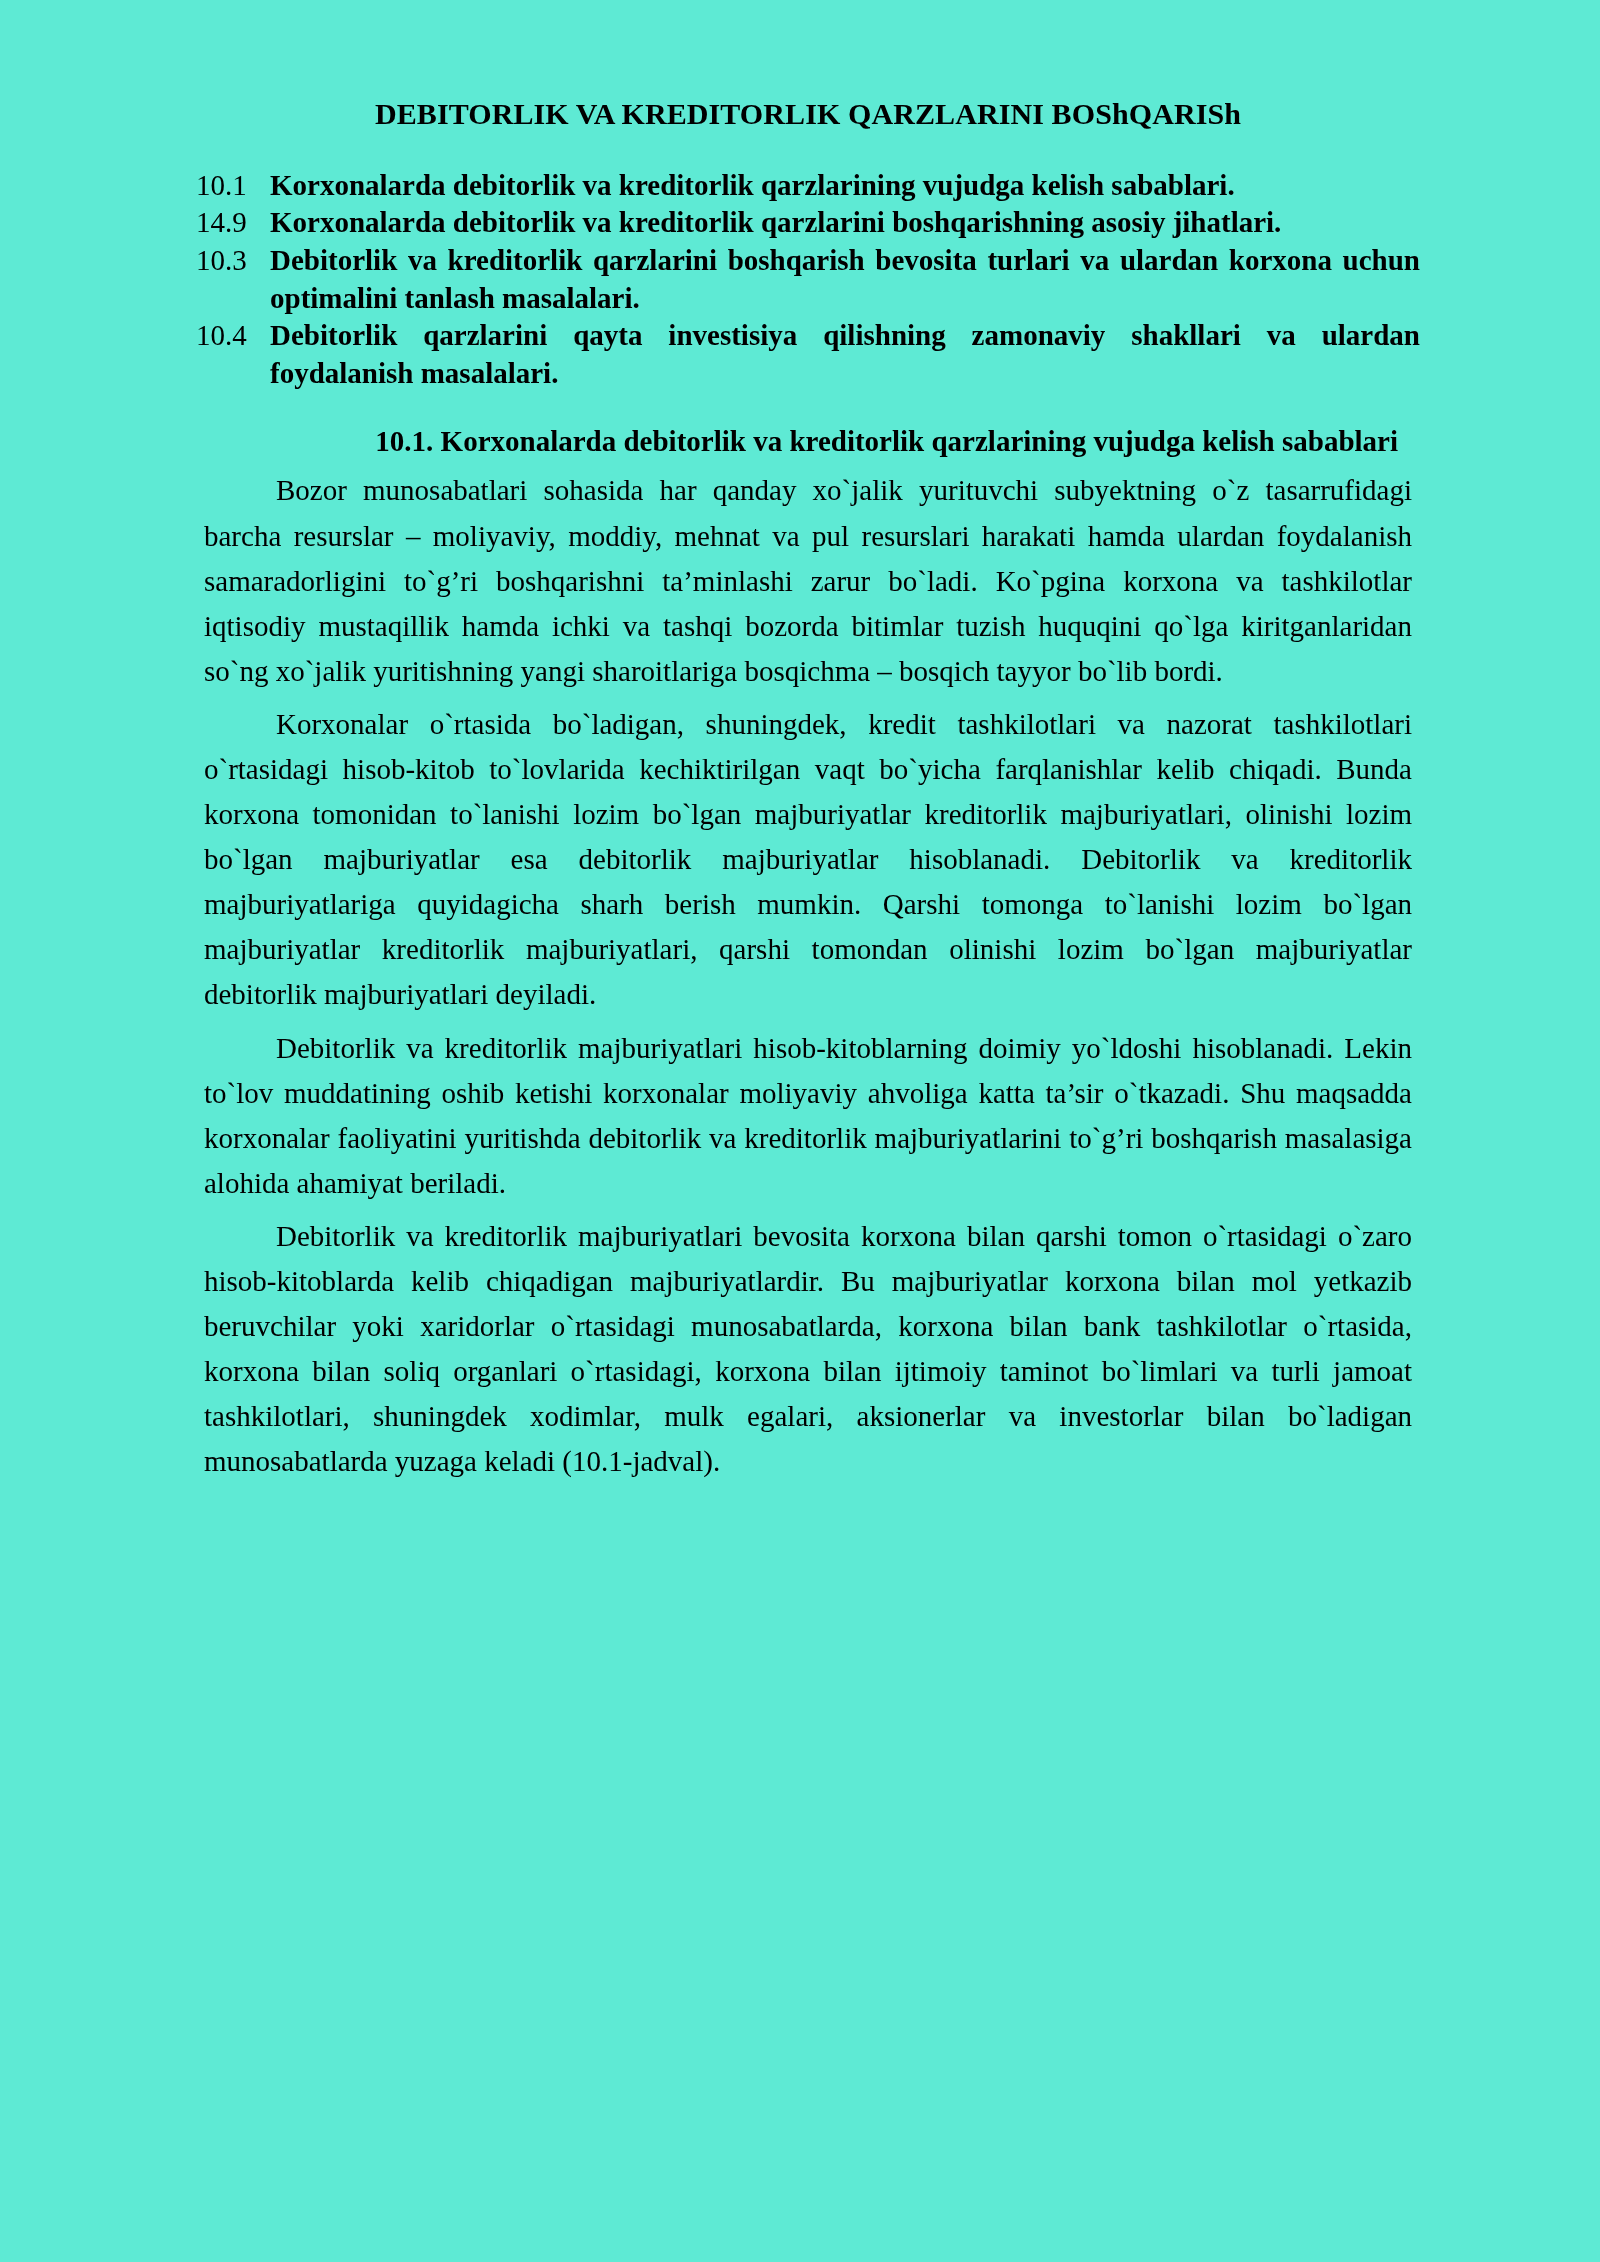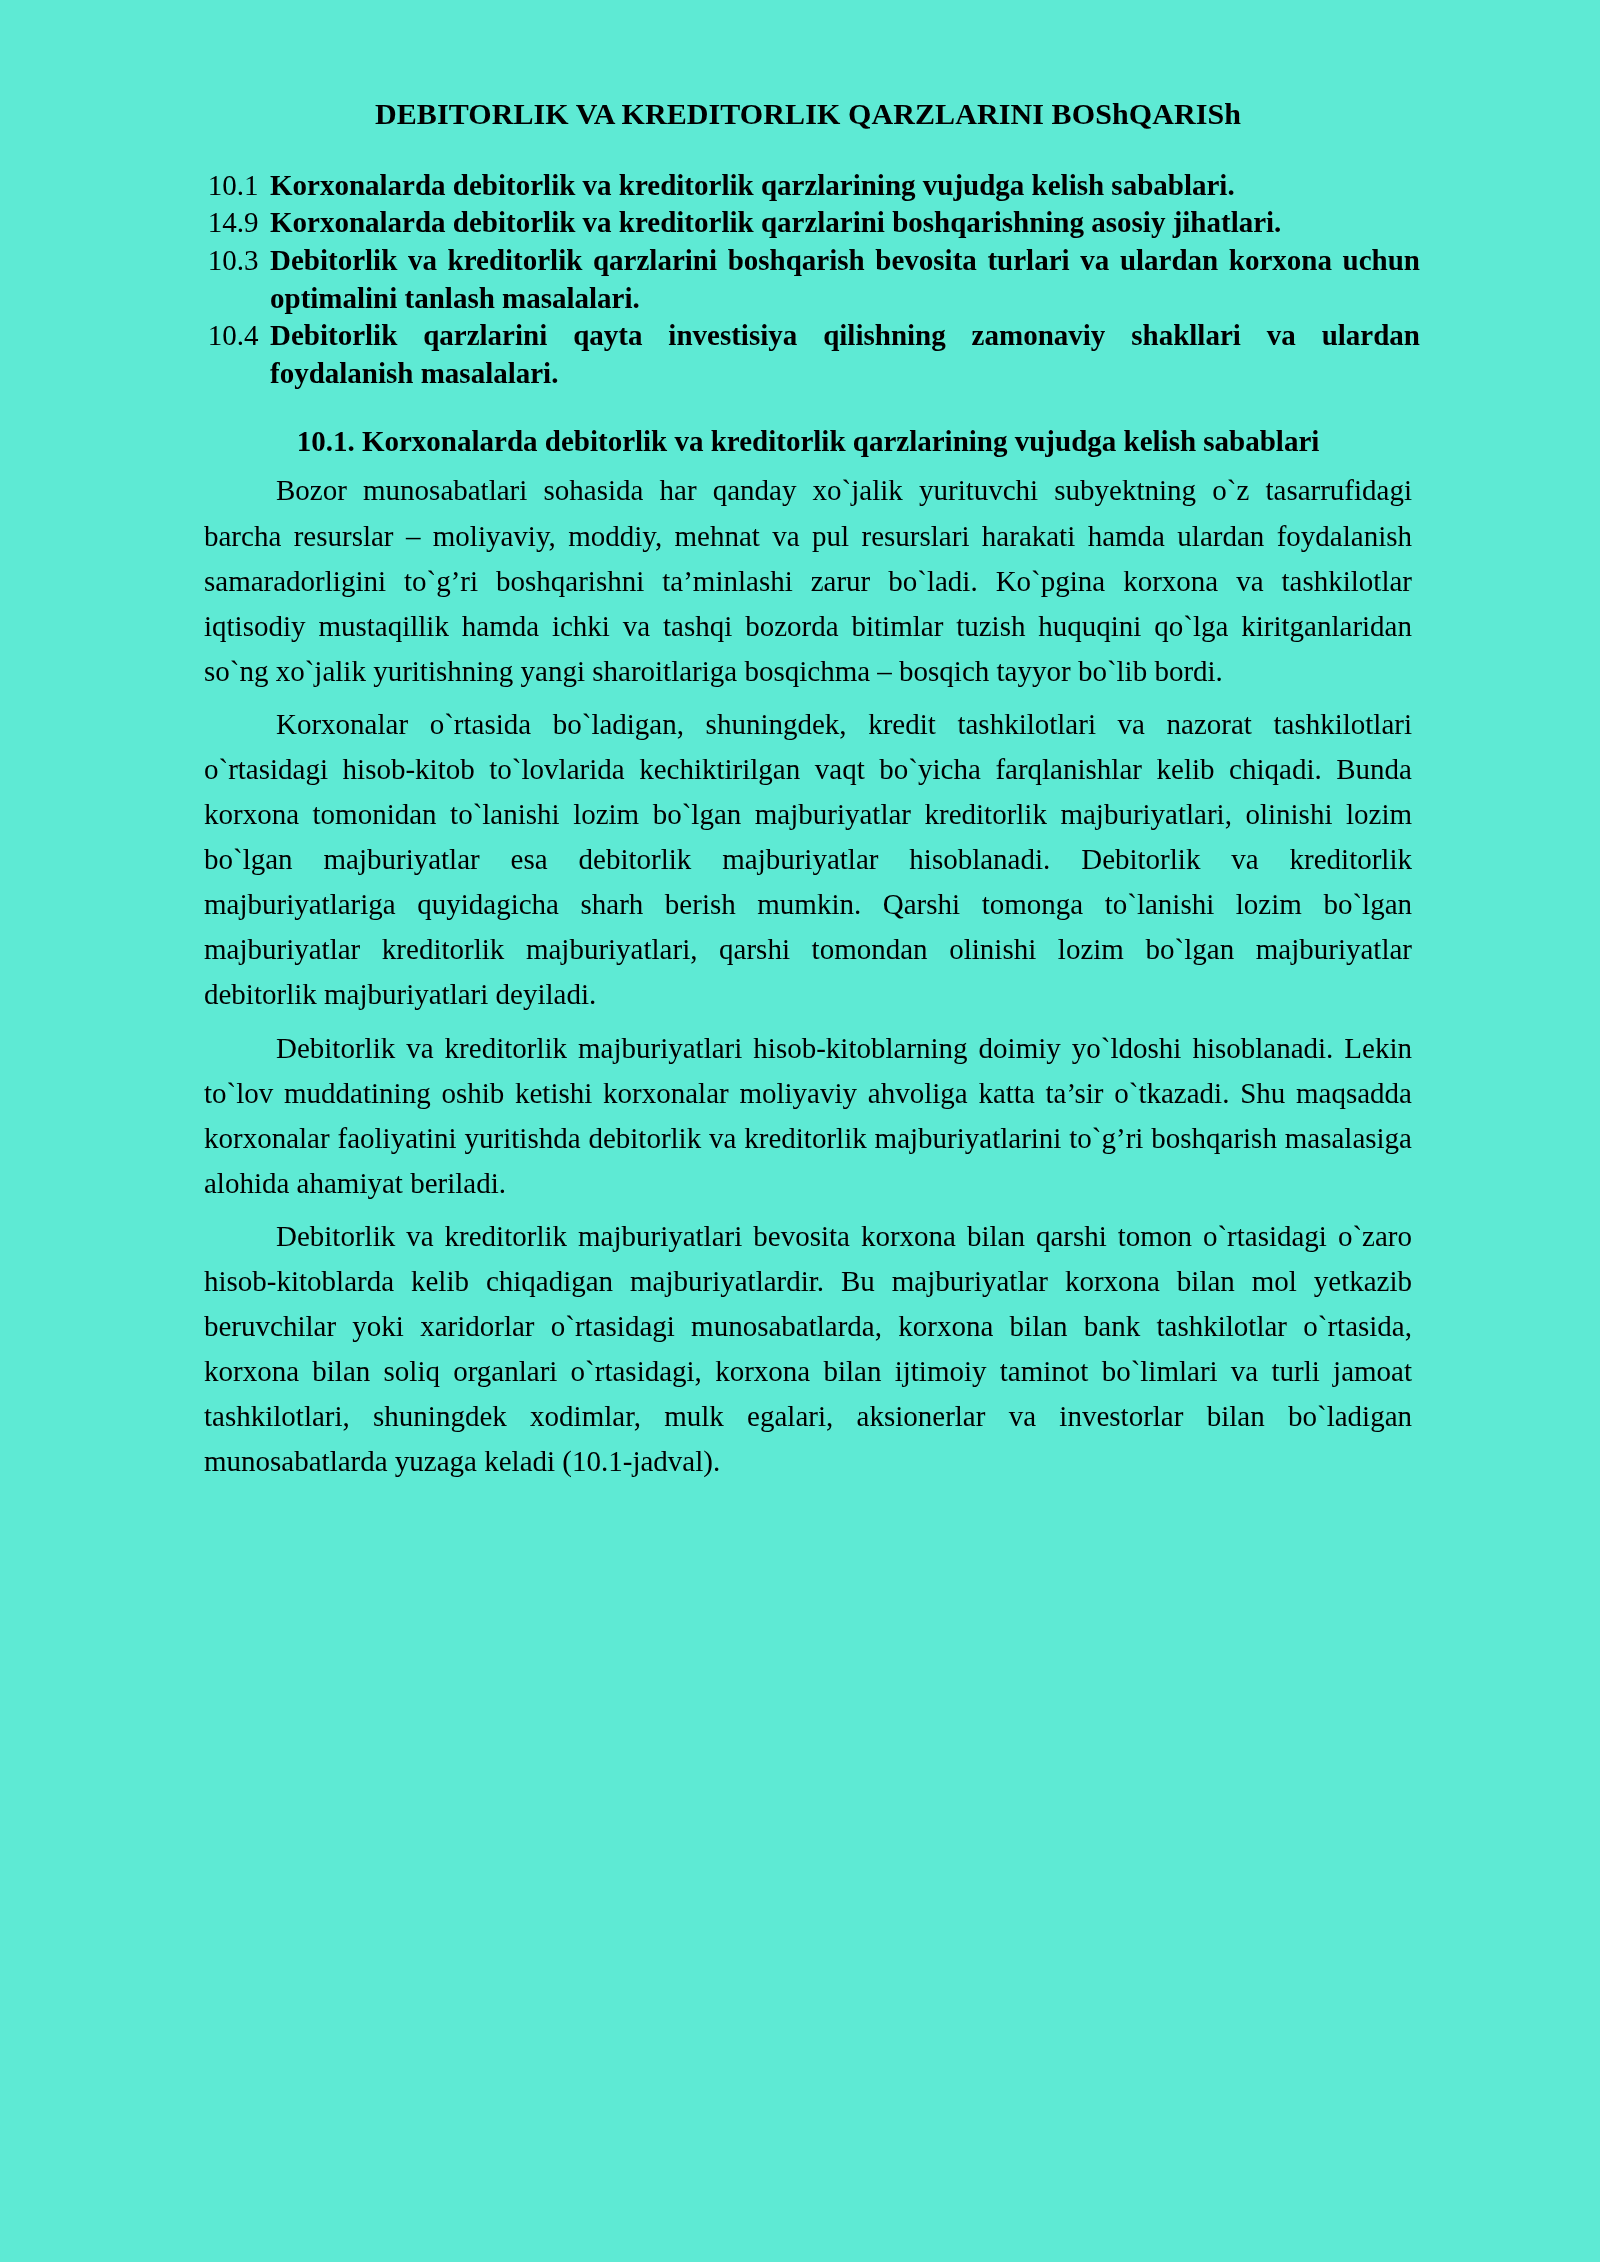--- a/index.html
+++ b/index.html
@@ -46,37 +46,37 @@
   .outline-item {
     display: flex;
     align-items: flex-start;
     font-size: 29px;
     line-height: 1.30;
     margin: 0;
   }
   .outline-num {
     flex: 0 0 auto;
     width: 74px;
-    text-align: center;
+    text-align: left;
     white-space: nowrap;
   }
   .outline-text {
     flex: 1 1 auto;
     text-align: justify;
     text-justify: inter-word;
     hyphens: none;
     font-weight: bold;
   }
   
 
   
   .section-heading {
     font-size: 29px;
     font-weight: bold;
-    text-align: center;
+    text-align: right;
     line-height: 1.30;
     margin: 30px 0 2px 0;
     padding: 0 22px;
   }
 
   
   .body-par {
     font-size: 29px;
     line-height: 1.555;
     text-align: justify;

